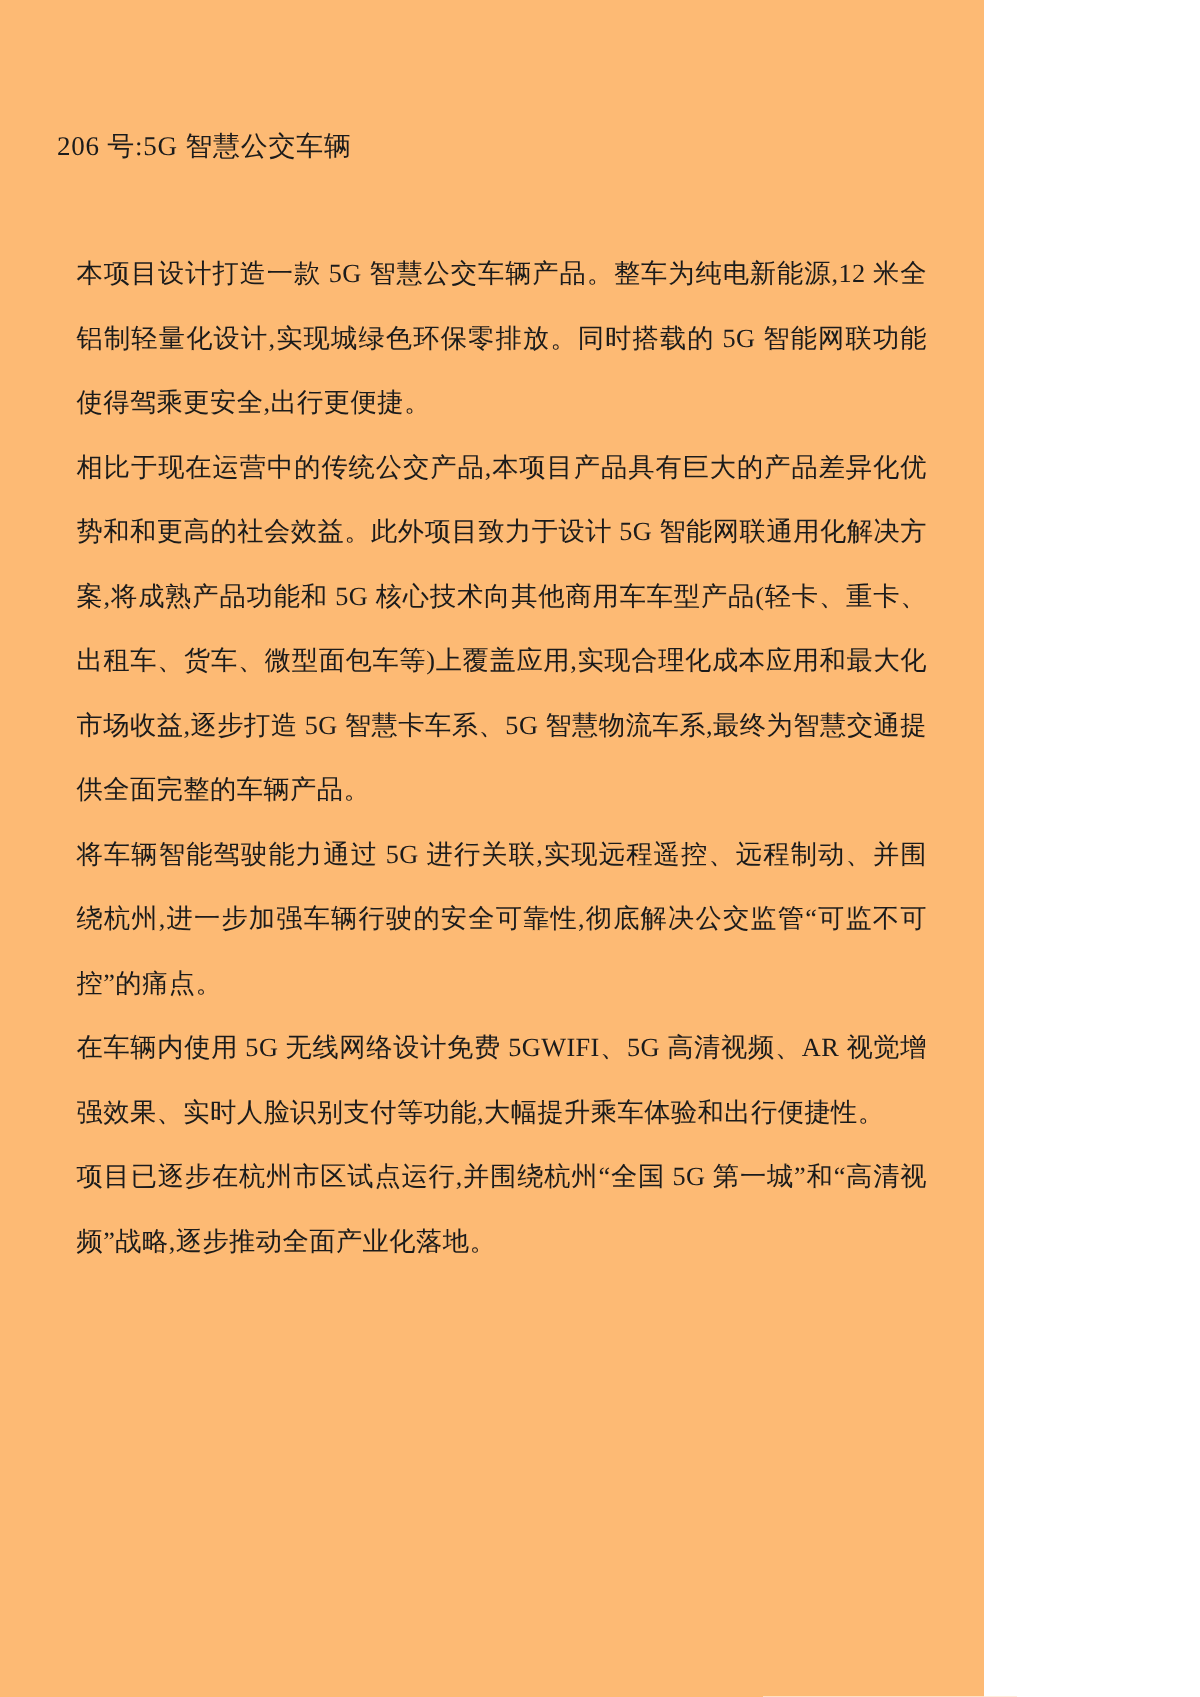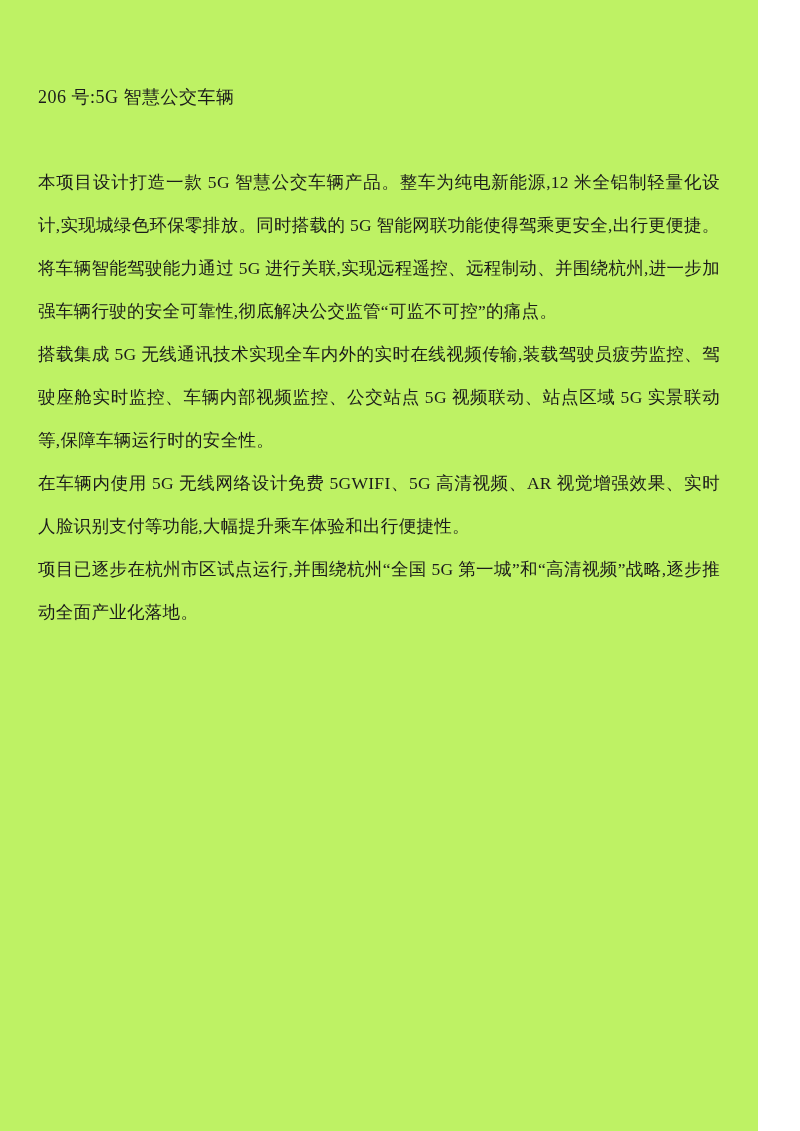--- a/index.html
+++ b/index.html
@@ -2,60 +2,61 @@
 <html><head>
 <meta charset="utf-8">
 <style>
   html, body {
     margin: 0;
     padding: 0;
     background: #ffffff;
   }
   .page {
     position: relative;
-    width: 758px;
+    width: 656px;
     height: 1131px;
-    background: #bef264;
+    background: #fdba74;
     overflow: hidden;
     font-family: "Liberation Serif", "DejaVu Serif", serif;
     color: #1b1b1b;
     box-sizing: border-box;
   }
   .doc-content {
     padding: 0 38px;
   }
   .doc-title {
     margin: 0;
     padding-top: 85px;
     font-size: 18px;
     line-height: 24px;
     font-weight: normal;
     letter-spacing: 0.5px;
     white-space: nowrap;
   }
   .doc-body {
     margin-top: 52px;
+    margin-left: 13px;
   }
   .doc-body p {
     margin: 0;
     font-size: 17.5px;
     line-height: 43px;
     text-align: justify;
     text-justify: inter-ideograph;
     letter-spacing: 0.3px;
     word-break: break-all;
   }
 </style>
 </head>
 <body>
 
 <div class="page">
   <div class="doc-content">
     <h1 class="doc-title">206 号:5G 智慧公交车辆</h1>
     <div class="doc-body">
       <p>本项目设计打造一款 5G 智慧公交车辆产品。整车为纯电新能源,12 米全铝制轻量化设计,实现城绿色环保零排放。同时搭载的 5G 智能网联功能使得驾乘更安全,出行更便捷。</p>
+      <p>相比于现在运营中的传统公交产品,本项目产品具有巨大的产品差异化优势和和更高的社会效益。此外项目致力于设计 5G 智能网联通用化解决方案,将成熟产品功能和 5G 核心技术向其他商用车车型产品(轻卡、重卡、出租车、货车、微型面包车等)上覆盖应用,实现合理化成本应用和最大化市场收益,逐步打造 5G 智慧卡车系、5G 智慧物流车系,最终为智慧交通提供全面完整的车辆产品。</p>
       <p>将车辆智能驾驶能力通过 5G 进行关联,实现远程遥控、远程制动、并围绕杭州,进一步加强车辆行驶的安全可靠性,彻底解决公交监管“可监不可控”的痛点。</p>
-      <p>搭载集成 5G 无线通讯技术实现全车内外的实时在线视频传输,装载驾驶员疲劳监控、驾驶座舱实时监控、车辆内部视频监控、公交站点 5G 视频联动、站点区域 5G 实景联动等,保障车辆运行时的安全性。</p>
       <p>在车辆内使用 5G 无线网络设计免费 5GWIFI、5G 高清视频、AR 视觉增强效果、实时人脸识别支付等功能,大幅提升乘车体验和出行便捷性。</p>
       <p>项目已逐步在杭州市区试点运行,并围绕杭州“全国 5G 第一城”和“高清视频”战略,逐步推动全面产业化落地。</p>
     </div>
   </div>
 </div>
 
 </body></html>

